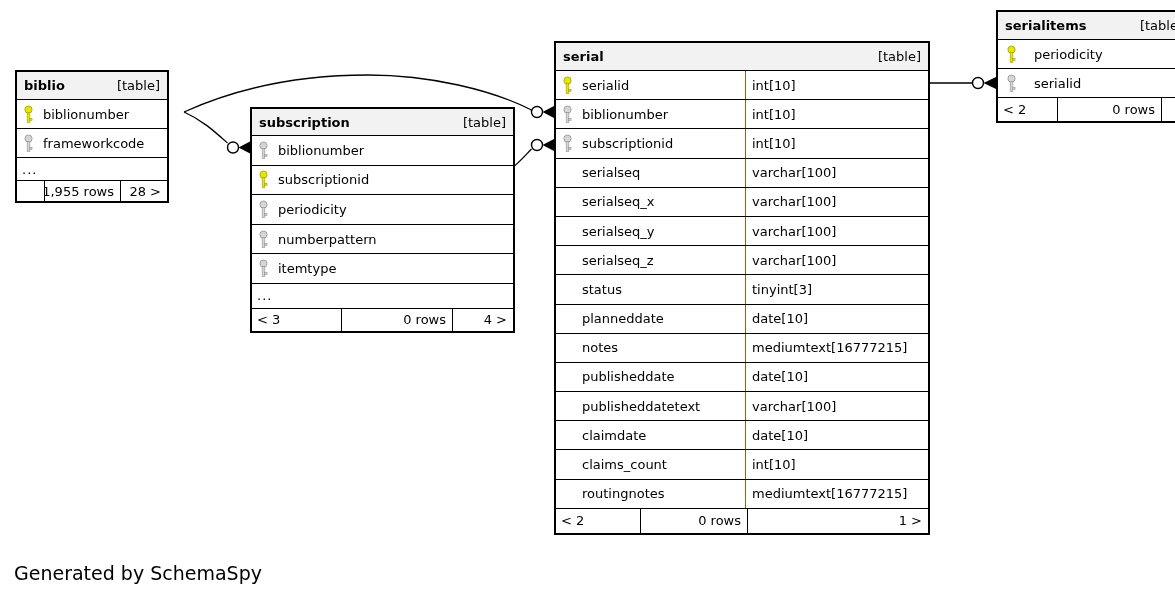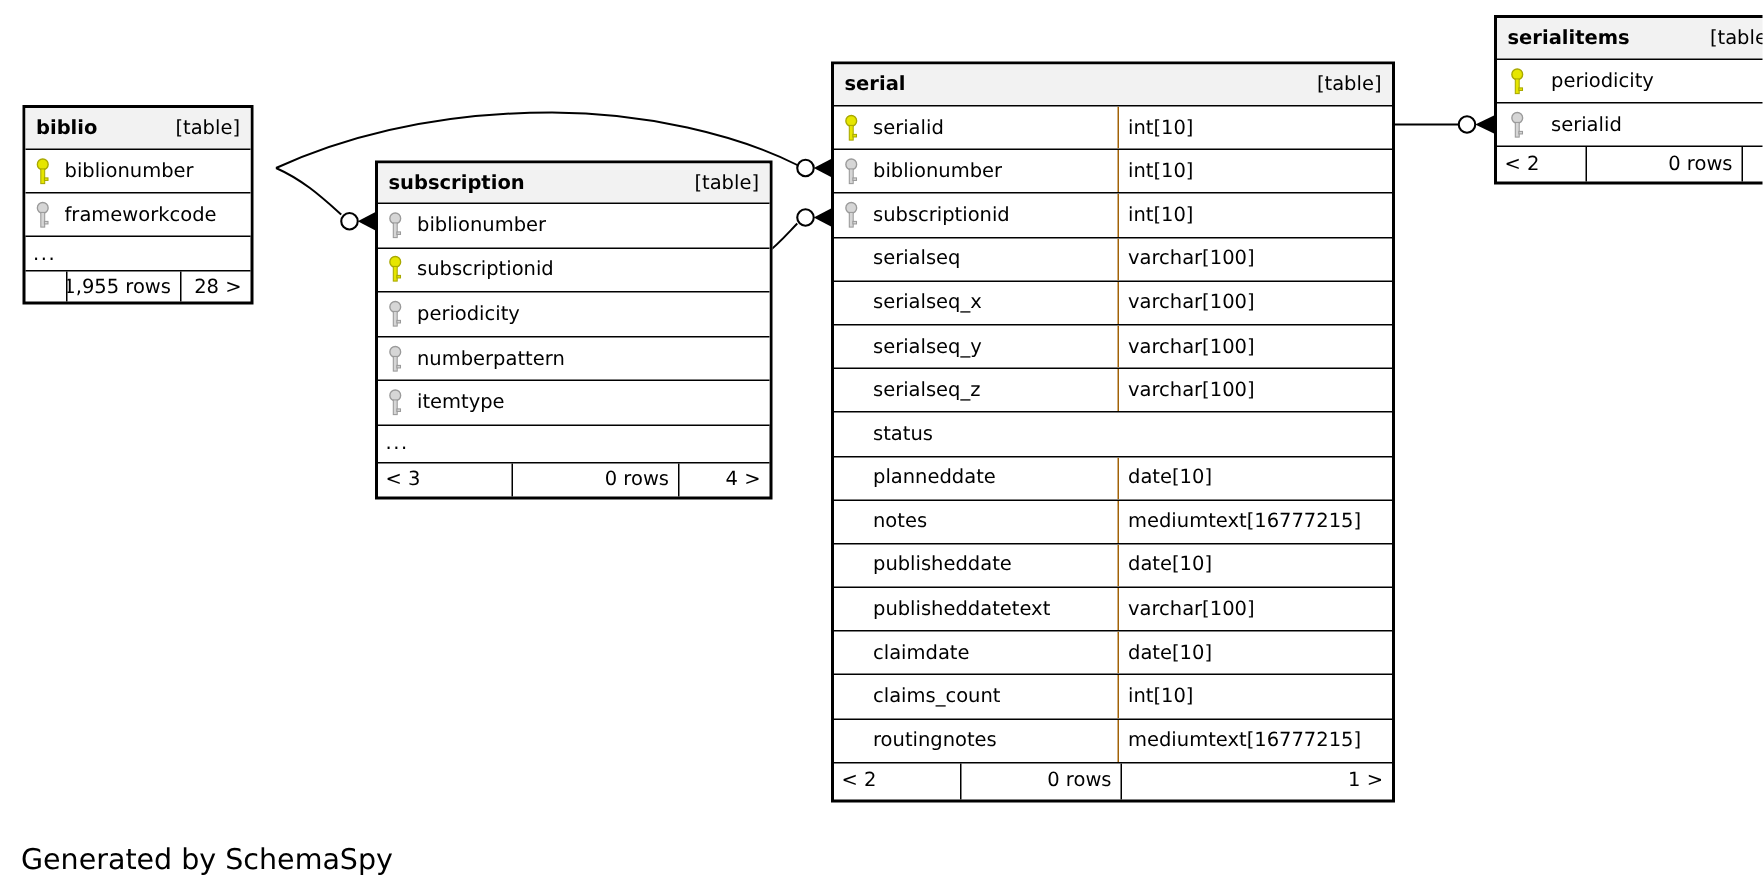--- a/index.html
+++ b/index.html
@@ -230,20 +230,21 @@
         <span class="ctype">varchar[100]</span>
       </div>
       <div class="trow">
         <span class="kspacer"></span>
         <span class="cname">serialseq_z</span>
         <span class="ctype">varchar[100]</span>
       </div>
       <div class="trow">
         <span class="kspacer"></span>
         <span class="cname">status</span>
+        <span class="ctype">tinyint[3]</span>
       </div>
       <div class="trow">
         <span class="kspacer"></span>
         <span class="cname">planneddate</span>
         <span class="ctype">date[10]</span>
       </div>
       <div class="trow">
         <span class="kspacer"></span>
         <span class="cname">notes</span>
         <span class="ctype">mediumtext[16777215]</span>

